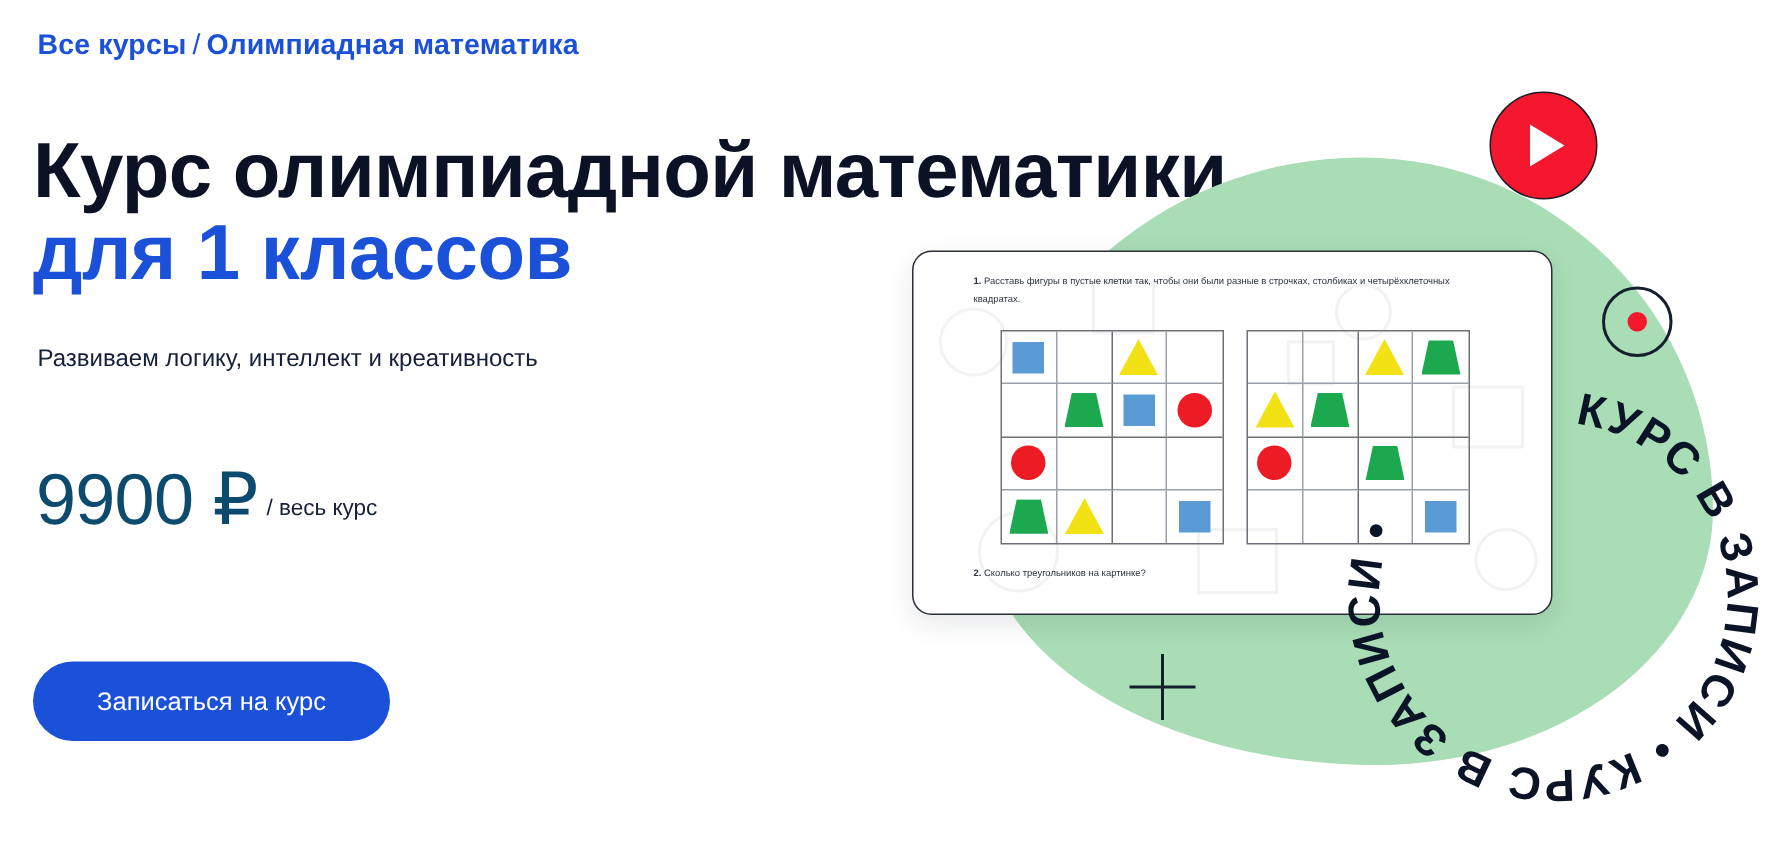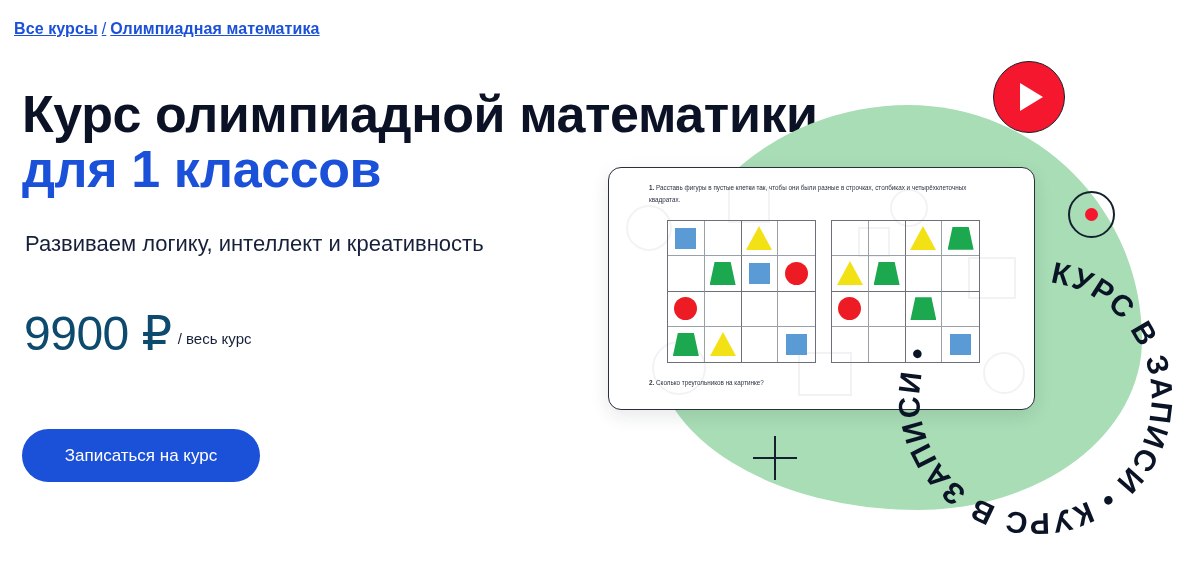--- a/index.html
+++ b/index.html
@@ -7,55 +7,55 @@
     width:1178px;height:577px;
     background:#ffffff;
     font-family:"Liberation Sans","DejaVu Sans",sans-serif;
     overflow:hidden;
     position:relative;
   }
   .stage{position:absolute;inset:0;}
 
   
   .breadcrumb{
-    position:absolute;left:14px;top:20px;
-    font-size:16px;font-weight:700;color:#1B50D8;
-    letter-spacing:.1px;white-space:nowrap;text-decoration:underline;
+    position:absolute;left:25px;top:20px;
+    font-size:19px;font-weight:700;color:#1B50D8;
+    letter-spacing:.1px;white-space:nowrap;
   }
   .breadcrumb .sep{font-weight:400;color:#1B50D8;margin:0 4px;}
   .breadcrumb a{color:#1B50D8;text-decoration:none;}
 
   .headline{
     position:absolute;left:22px;top:52px;
     font-size:52px;line-height:1.06;
     font-weight:700;color:#0B1226;
     letter-spacing:-0.4px;white-space:nowrap;
   }
   .headline .ln2{display:block;color:#1B50D8;}
 
   .subtitle{
     position:absolute;left:25px;top:231px;
-    font-size:22px;color:#16203A;font-weight:400;
+    font-size:16px;color:#16203A;font-weight:400;
   }
 
   .price-row{
     position:absolute;left:24px;top:310px;
     display:flex;align-items:flex-start;
   }
   .price-main{
     font-size:48px;line-height:1;color:#0c4a6e;font-weight:400;
     letter-spacing:-0.5px;
   }
   .price-note{
     font-size:15px;color:#16203A;margin-left:6px;margin-top:20px;
     white-space:nowrap;
   }
 
   .cta{
-    position:absolute;left:22px;top:429px;
+    position:absolute;left:22px;top:441px;
     width:238px;height:53px;border-radius:28px;
     background:#1B50D8;color:#ffffff;border:none;
     font-family:inherit;font-size:17px;cursor:pointer;
     display:flex;align-items:center;justify-content:center;
     padding:0;
   }
 
   
   .blob{
     position:absolute;left:655px;top:105px;

